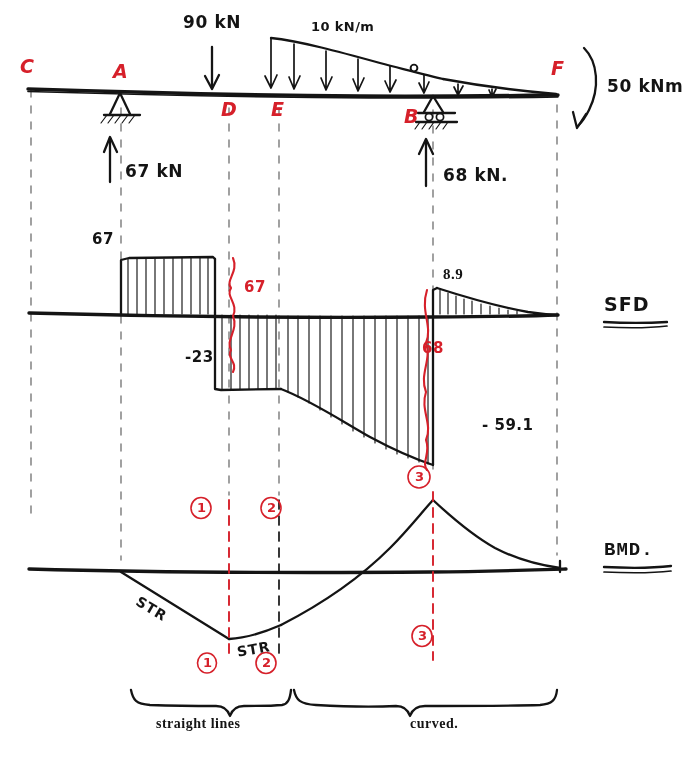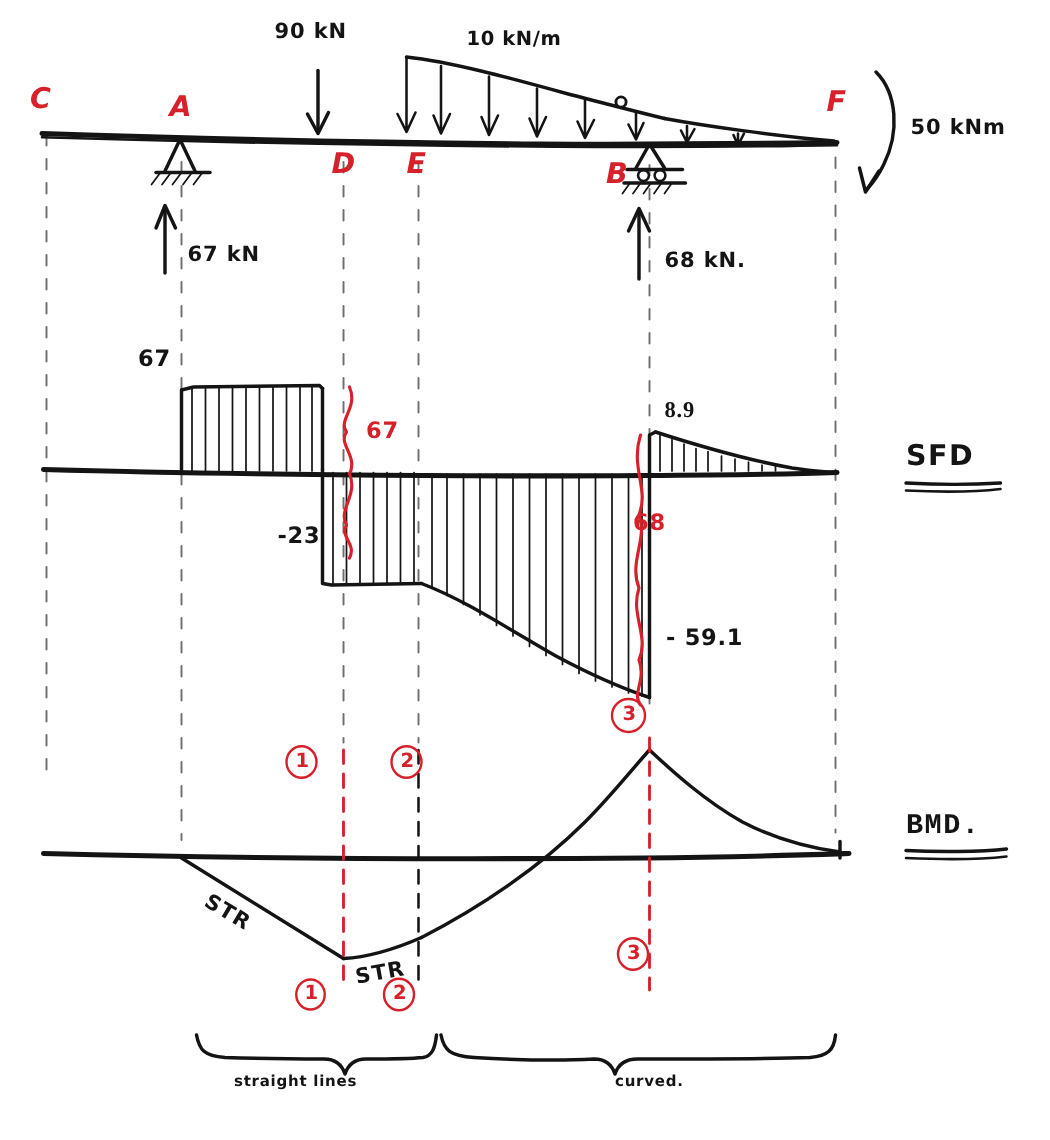--- a/index.html
+++ b/index.html
@@ -87,38 +87,39 @@
     font-size: 19px;
     font-weight: 700;
     font-style: italic;
     color: #d6202a;
   }
   .val {
     font-size: 15px;
     font-weight: 700;
   }
   .load-lbl {
-    font-size: 14px;
+    font-size: 17px;
     font-weight: 700;
     letter-spacing: 0.6px;
   }
   .udl-lbl {
     font-size: 13px;
     font-weight: 700;
     letter-spacing: 0.4px;
   }
   .diag-name {
     font-size: 19px;
     font-weight: 700;
     letter-spacing: 1px;
   }
   .brace-cap {
-    font-size: 10px;
+    font-size: 14px;
     font-weight: 700;
     text-align: center;
+    font-family: Liberation Serif, serif;
   }
   .str-lbl {
     font-size: 14px;
     font-weight: 700;
     letter-spacing: 1px;
   }
   .circnum {
     font-size: 13px;
     font-weight: 700;
     color: #d6202a;
@@ -341,21 +342,21 @@
   <div class="lbl hand load-lbl" style="left:183px; top:14px;">90 kN</div>
   <div class="lbl hand udl-lbl" style="left:311px; top:20px;">10 kN/m</div>
   <div class="lbl hand load-lbl" style="left:607px; top:78px;">50 kNm</div>
 
   <div class="lbl hand load-lbl" style="left:125px; top:163px;text-align:right;">67 kN</div>
   <div class="lbl hand load-lbl" style="left:443px; top:167px;">68 kN.</div>
 
   <div class="lbl hand val" style="left:92px;  top:232px;">67</div>
   <div class="lbl hand val" style="left:185px; top:350px;">-23</div>
   <div class="lbl hand val" style="left:443px; top:267px;font-family:Liberation Serif, serif;">8.9</div>
-  <div class="lbl hand val" style="left:444px; top:418px;">- 59.1</div>
+  <div class="lbl hand val" style="left:482px; top:418px;">- 59.1</div>
   <div class="lbl hand redval" style="left:244px; top:280px;">67</div>
   <div class="lbl hand redval" style="left:386px; top:341px;padding-left:36px;">68</div>
   <div class="lbl hand diag-name" style="left:604px; top:295px;">SFD</div>
 
   <div class="lbl hand diag-name" style="left:604px; top:541px;font-family:Liberation Mono, monospace;">BMD.</div>
 
   <div class="lbl hand str-lbl" style="left:141px; top:594px; transform:rotate(31deg); transform-origin:left top;">STR</div>
   <div class="lbl hand str-lbl" style="left:236px; top:645px; transform:rotate(-10deg); transform-origin:left top;">STR</div>
 
   <div class="lbl hand circnum" style="left:197px; top:501px;">1</div>

